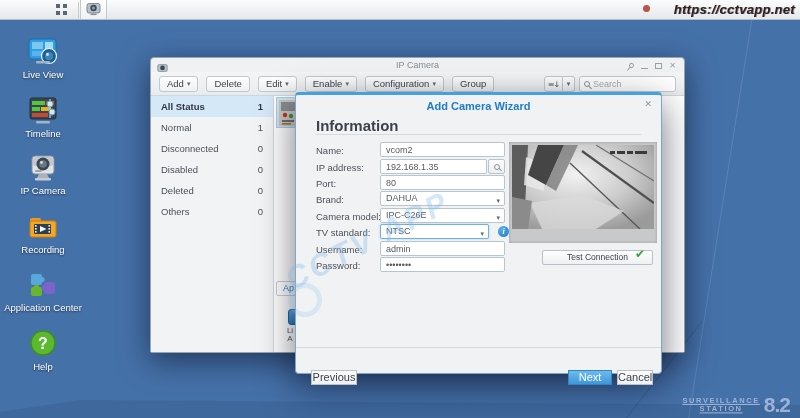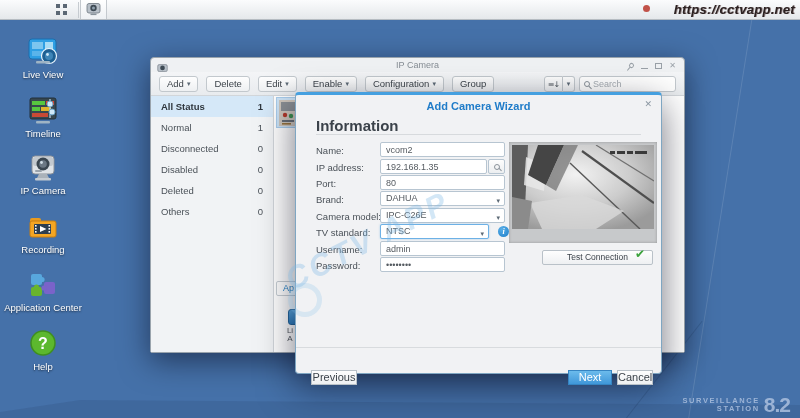--- a/index.html
+++ b/index.html
@@ -136,22 +136,22 @@
     line-height:13px; background:linear-gradient(#fefefe,#eef0f2); border:1px solid #b9c1c8;
     border-radius:0; cursor:pointer; }
   .btn-prev { left:15px; width:46px; }
   .btn-next { left:272px; width:44px; background:linear-gradient(#6cbbec,#3f97d9);
     border-color:#3584c2; color:#fff; }
   .btn-cancel { left:321px; width:36px; }
 
   
   .branding { position:absolute; right:10px; bottom:5px; display:flex; align-items:flex-end; gap:4px;
     color:rgba(172,192,222,.85); z-index:5; }
-  .brand-text { text-align:right; font-size:7.5px; font-weight:bold; letter-spacing:1.6px;
-    line-height:8px; transform:scaleY(1.05); }
+  .brand-text { text-align:center; font-size:7.5px; font-weight:bold; letter-spacing:1.6px;
+    line-height:8px; transform:scaleY(1.05);text-decoration:underline; }
   .brand-ver { font-size:21px; font-weight:bold; line-height:16px; letter-spacing:-1px; }
 </style>
 </head>
 <body>
 
 <div class="decor-line"></div>
 <div class="decor-line2"></div>
 <div class="decor-band"></div>
 
 <div class="taskbar">

